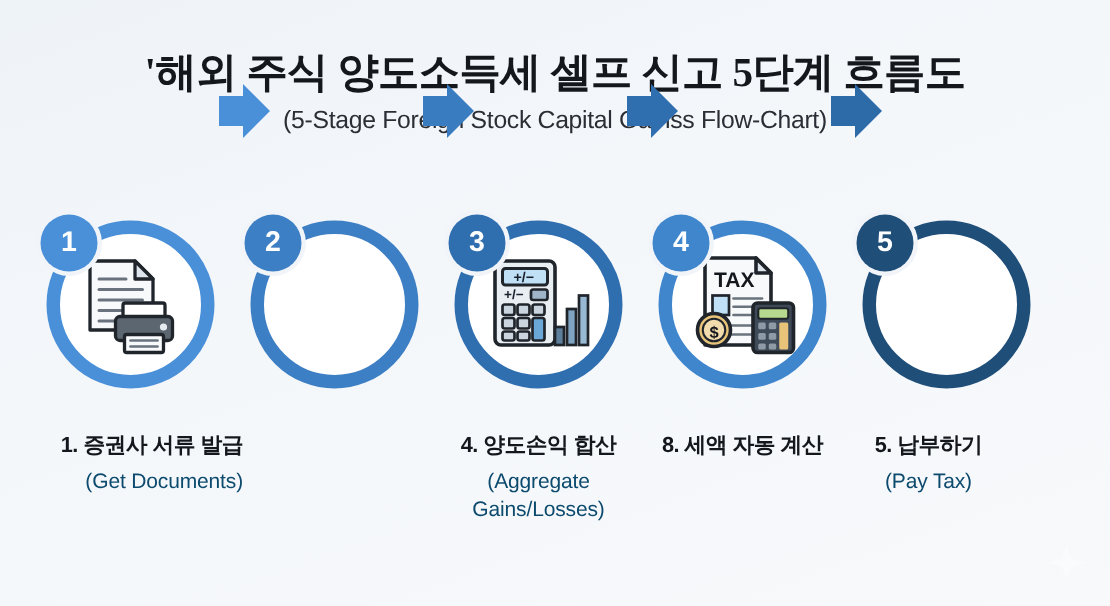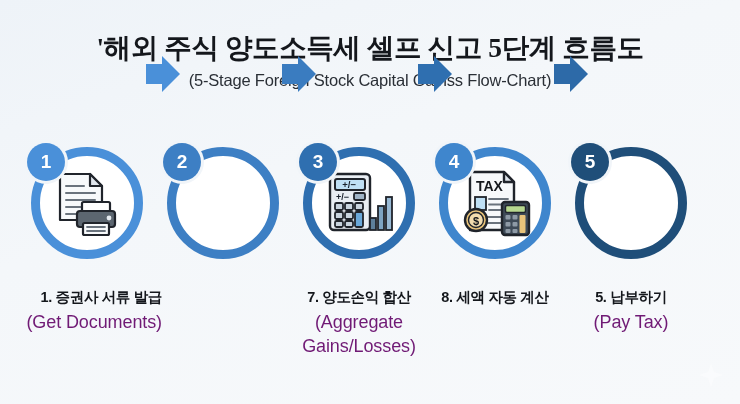--- a/index.html
+++ b/index.html
@@ -151,22 +151,22 @@
   .cap-ko {
     font-size: 14.5px;
     font-weight: bold;
     color: #14171c;
     letter-spacing: -0.35px;
     line-height: 1.25;
     white-space: nowrap;
   }
   .cap-en {
     margin-top: 5px;
-    font-size: 18px;
-    color: #701a75;
+    font-size: 14px;
+    color: #0c4a6e;
     line-height: 1.32;
     letter-spacing: -0.1px;
   }
 
   .watermark {
     position: absolute;
     right: 12px;
     bottom: 14px;
     width: 34px;
     height: 30px;
@@ -330,27 +330,27 @@
     </div>
 
   </div>
 
   <div class="captions">
     <div class="caption" style="left:12px;text-align:right;">
       <div class="cap-ko">1. 증권사 서류 발급</div>
       <div class="cap-en">(Get Documents)</div>
     </div>
     <div class="caption" style="left:284px;">
-      <div class="cap-ko">7. 양도손익 합산</div>
+      <div class="cap-ko">4. 양도손익 합산</div>
       <div class="cap-en">(Aggregate<br>Gains/Losses)</div>
     </div>
     <div class="caption" style="left:420px;">
       <div class="cap-ko">8. 세액 자동 계산</div>
     </div>
-    <div class="caption" style="left:556px;">
+    <div class="caption" style="left:544px;">
       <div class="cap-ko">5. 납부하기</div>
       <div class="cap-en">(Pay Tax)</div>
     </div>
   </div>
 
   <div class="watermark">
     <svg viewBox="0 0 34 30" width="34" height="30" aria-hidden="true">
       <path d="M17 3 L20 12 L29 15 L20 18 L17 27 L14 18 L5 15 L14 12 Z" fill="#ffffff" opacity="0.75"></path>
     </svg>
   </div>

